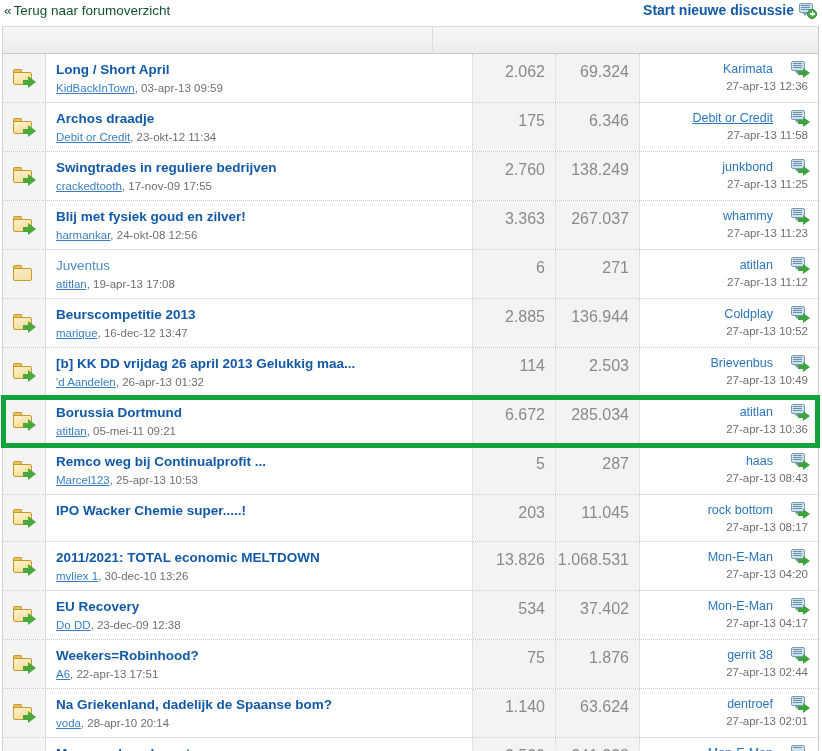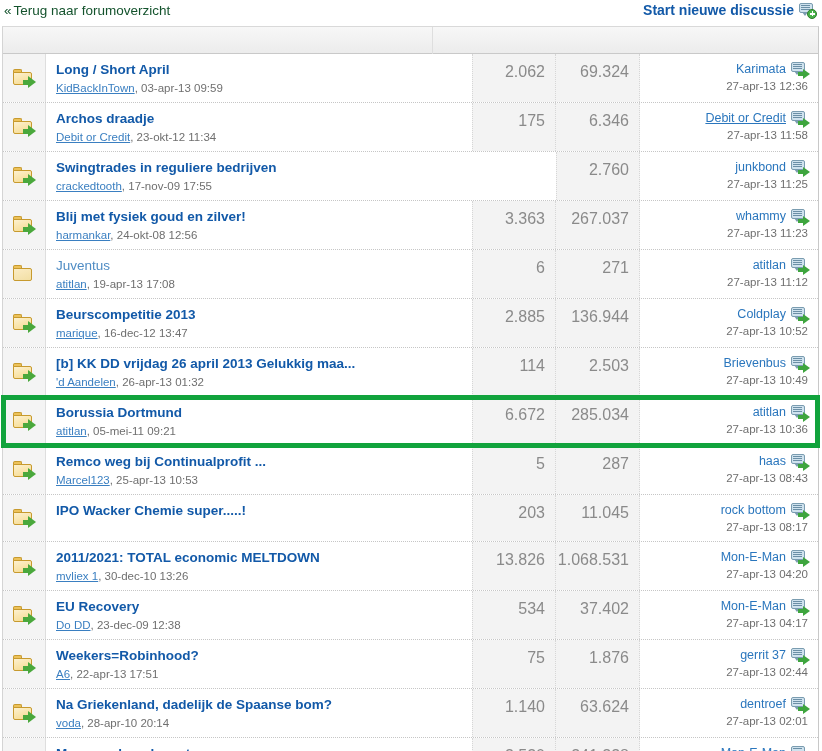--- a/index.html
+++ b/index.html
@@ -275,23 +275,23 @@
   }
   .cell-posts { border-left: 1px dotted #d6d6d6; }
   .cell-last {
     flex: 0 0 178px;
     padding: 7px 10px 0 0;
     box-sizing: border-box;
     text-align: right;
   }
   .last-line1 {
     display: flex;
-    align-items: flex-end;
+    align-items: flex-start;
     justify-content: flex-end;
-    gap: 5px;
+    gap: 18px;
     line-height: 16px;
   }
   .last-user {
     font-size: 12.5px;
     color: #2a76bd;
     text-decoration: none;
     white-space: nowrap;
   }
   .last-user.underlined { text-decoration: underline; }
   .last-date {
@@ -415,20 +415,21 @@
             <span class="body"></span>
             <span class="fold-arrow-stem"></span>
             <span class="fold-arrow"></span>
           </span>
         </div>
         <div class="cell-subject">
           <a class="t-title" href="#">Swingtrades in reguliere bedrijven</a>
           <div class="t-meta"><a class="t-author" href="#">crackedtooth</a><span>, </span><span class="t-date">17-nov-09 17:55</span></div>
         </div>
         <div class="cell-posts">2.760</div>
+        <div class="cell-views">138.249</div>
         <div class="cell-last">
           <div class="last-line1">
             <a class="last-user" href="#">junkbond</a>
             <span class="bubble-arrow">
               <span class="bubble-body"></span>
               <span class="bubble-lines">
                 <i></i>
                 <i></i>
                 <i></i>
               </span>
@@ -734,21 +735,21 @@
           </span>
         </div>
         <div class="cell-subject">
           <a class="t-title" href="#">Weekers=Robinhood?</a>
           <div class="t-meta"><a class="t-author" href="#">A6</a><span>, </span><span class="t-date">22-apr-13 17:51</span></div>
         </div>
         <div class="cell-posts">75</div>
         <div class="cell-views">1.876</div>
         <div class="cell-last">
           <div class="last-line1">
-            <a class="last-user" href="#">gerrit 37</a>
+            <a class="last-user" href="#">gerrit 38</a>
             <span class="bubble-arrow">
               <span class="bubble-body"></span>
               <span class="bubble-lines">
                 <i></i>
                 <i></i>
                 <i></i>
               </span>
               <span class="arrow-stem"></span>
               <span class="arrow-glyph"></span>
             </span>

